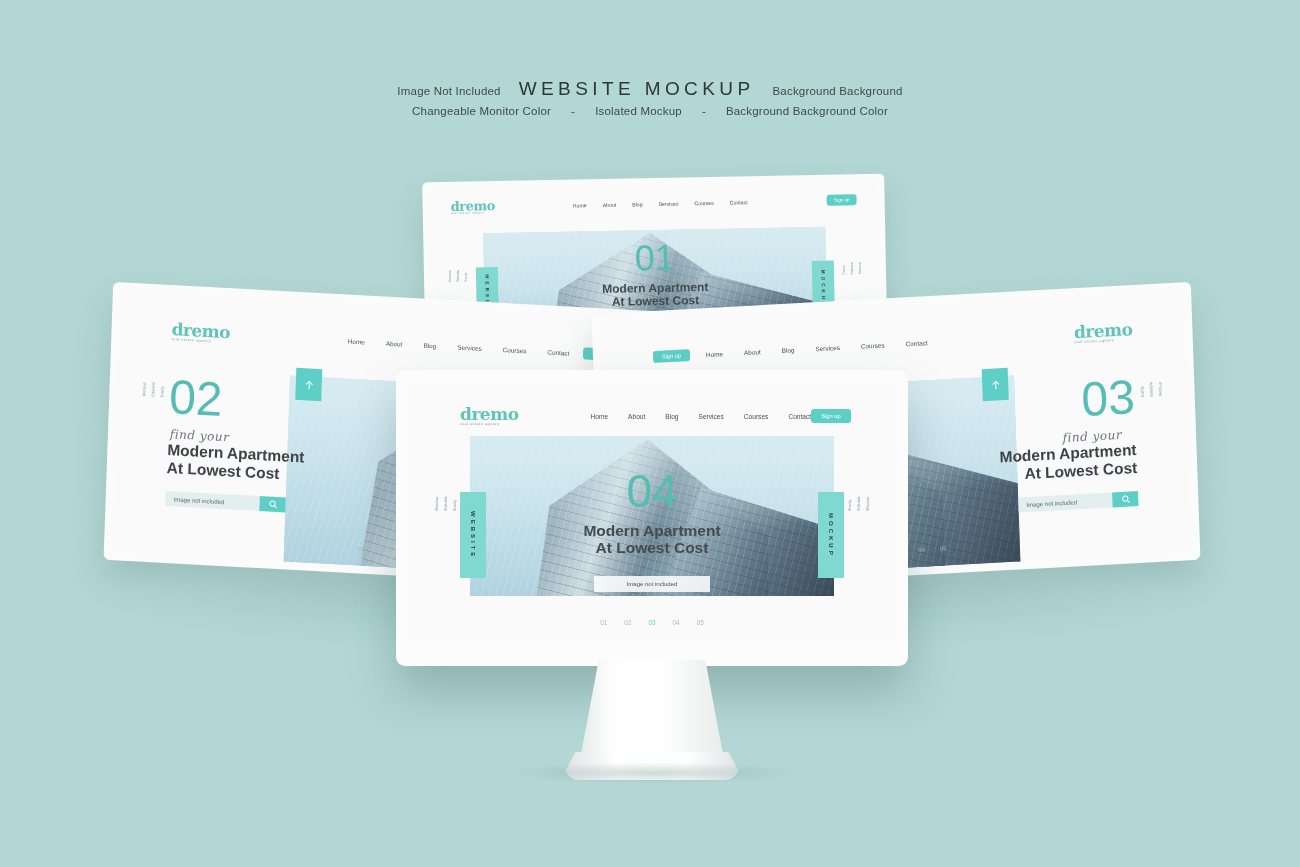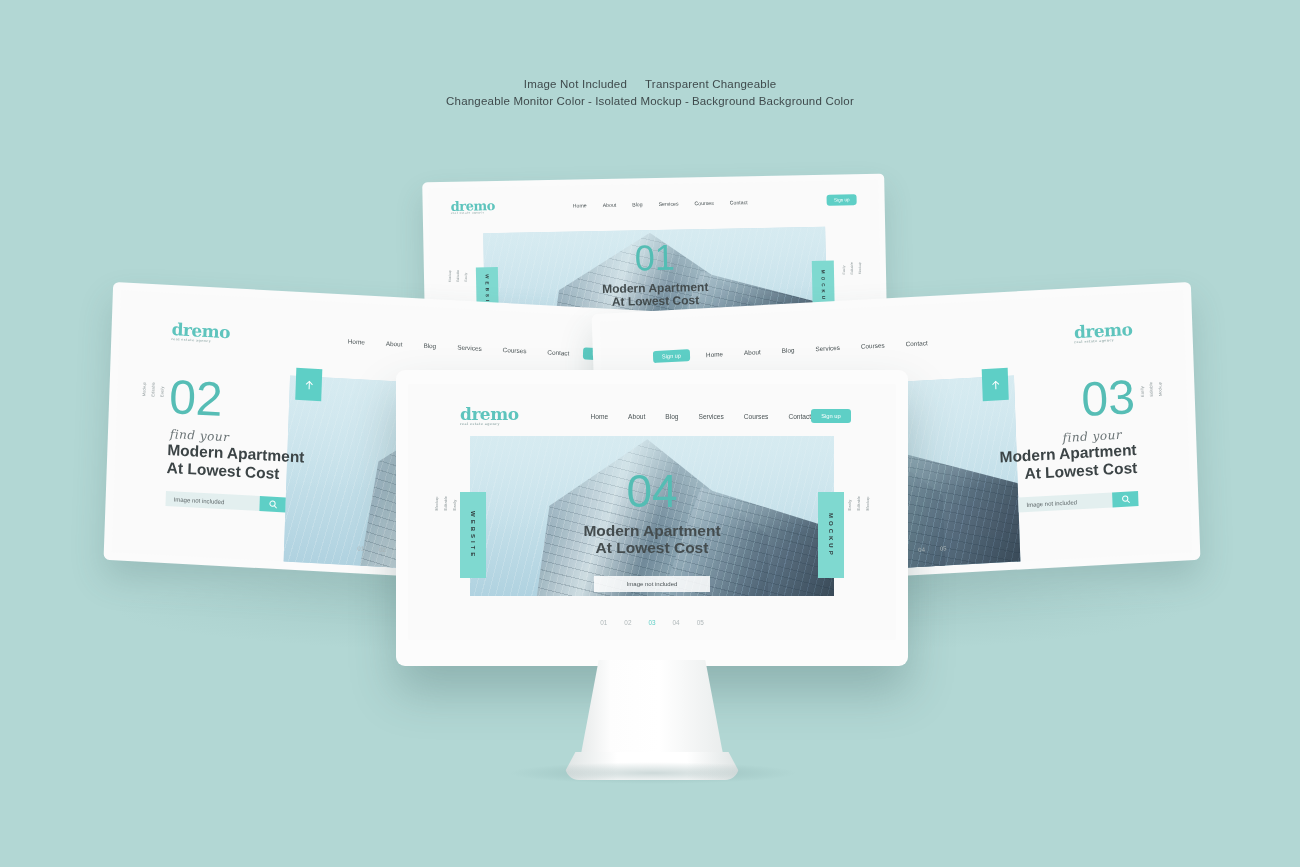--- a/index.html
+++ b/index.html
@@ -18,21 +18,21 @@
   .caption-row1{
     display:flex;align-items:baseline;justify-content:center;gap:18px;
     white-space:nowrap;
   }
   .cap-side{font-size:11.5px;letter-spacing:.2px;color:#3f4a4c;}
   .cap-title{
     font-size:19px;letter-spacing:4.4px;font-weight:400;color:#2f3638;
   }
   .caption-row2{
     margin-top:5px;font-size:11.5px;letter-spacing:.2px;color:#3f4a4c;
-    display:flex;justify-content:center;gap:3px;white-space:nowrap;
+    display:flex;justify-content:center;gap:20px;white-space:nowrap;
   }
   .cap-dash{color:#3f4a4c;}
 
   
   .screen{
     position:absolute;
     background:#fbfbfb;
     box-shadow:0 18px 40px rgba(60,90,90,.20);
     overflow:hidden;
   }
@@ -203,21 +203,22 @@
     box-shadow:0 18px 34px rgba(60,95,95,.20);
   }
   #m03 .page{inset:8px;}
 </style>
 </head>
 <body>
 
 <div class="caption">
   <div class="caption-row1">
     <span class="cap-side">Image Not Included</span>
-    <span class="cap-side">Transparent Changeable</span>
+    <span class="cap-title">WEBSITE MOCKUP</span>
+    <span class="cap-side">Background Background</span>
   </div>
   <div class="caption-row2">
     <span>Changeable Monitor Color</span>
     <span class="cap-dash">-</span>
     <span>Isolated Mockup</span>
     <span class="cap-dash">-</span>
     <span>Background Background Color</span>
   </div>
 </div>
 

